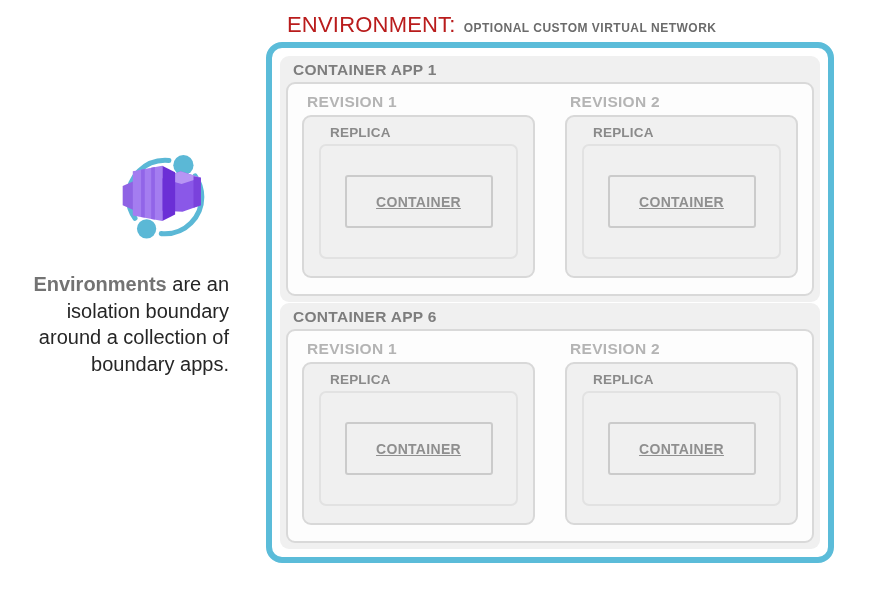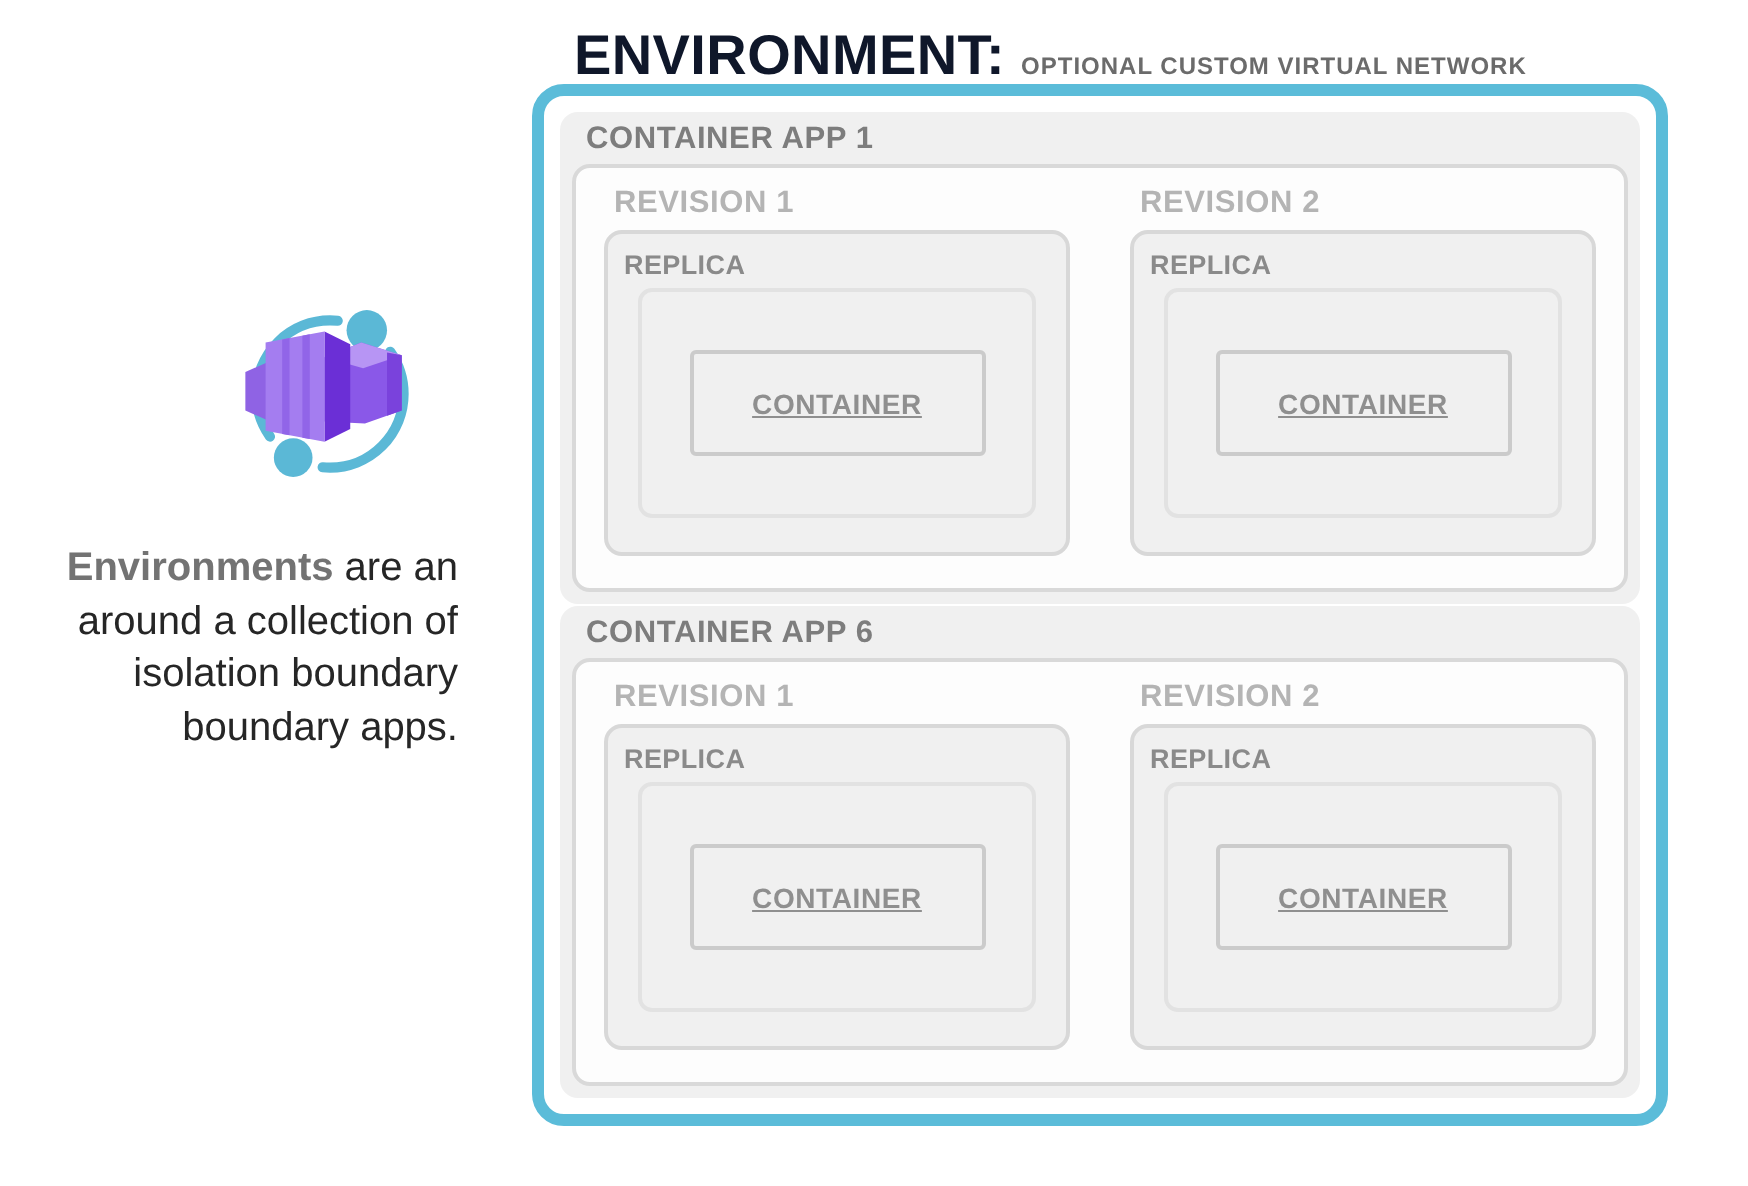--- a/index.html
+++ b/index.html
@@ -16,23 +16,23 @@
   .header {
     position: absolute;
     left: 287px;
     top: 12px;
     display: flex;
     align-items: baseline;
     gap: 8px;
     white-space: nowrap;
   }
   .header .title {
-    font-size: 28px;
-    font-weight: 700;
-    color: #0f172a;
+    font-size: 22px;
+    font-weight: 400;
+    color: #b91c1c;
     letter-spacing: 0.2px;
   }
   .header .subtitle {
     font-size: 12px;
     font-weight: 700;
     color: #6b6b6b;
     letter-spacing: 0.5px;
   }
 
   
@@ -123,21 +123,21 @@
     border-radius: 9px;
     display: flex;
     flex-direction: column;
     min-height: 0;
   }
   .replica-label {
     font-size: 13.5px;
     font-weight: 700;
     color: #8a8a8a;
     letter-spacing: 0.2px;
-    padding: 8px 0 2px 8px;
+    padding: 8px 0 2px 26px;
   }
   .replica-inner {
     flex: 1;
     margin: 2px 15px 17px 15px;
     border: 2px solid #e2e2e2;
     border-radius: 7px;
     display: flex;
     align-items: center;
     justify-content: center;
     min-height: 0;
@@ -182,22 +182,22 @@
         <polygon points="47,16 61,23 61,69 47,76" fill="#6b2fd6"></polygon>
         <polygon points="15,22 47,16 47,76 15,70" fill="#a47df0"></polygon>
         <polygon points="24,20.4 28,19.6 28,72.4 24,71.7" fill="#9165e8"></polygon>
         <polygon points="35,18.3 39,17.5 39,74.5 35,73.8" fill="#9165e8"></polygon>
       </g>
     </svg>
   </div>
 
   <div class="description">
     <div class="line"><span class="b">Environments</span><span> are an</span></div>
+    <div class="line">isolation boundary</div>
     <div class="line">around a collection of</div>
-    <div class="line">isolation boundary</div>
     <div class="line">boundary apps.</div>
   </div>
 
   <div class="environment">
 
     <div class="app">
       <div class="app-label">CONTAINER APP 1</div>
       <div class="revisions">
         <div class="revision">
           <div class="rev-label">REVISION 1</div>

